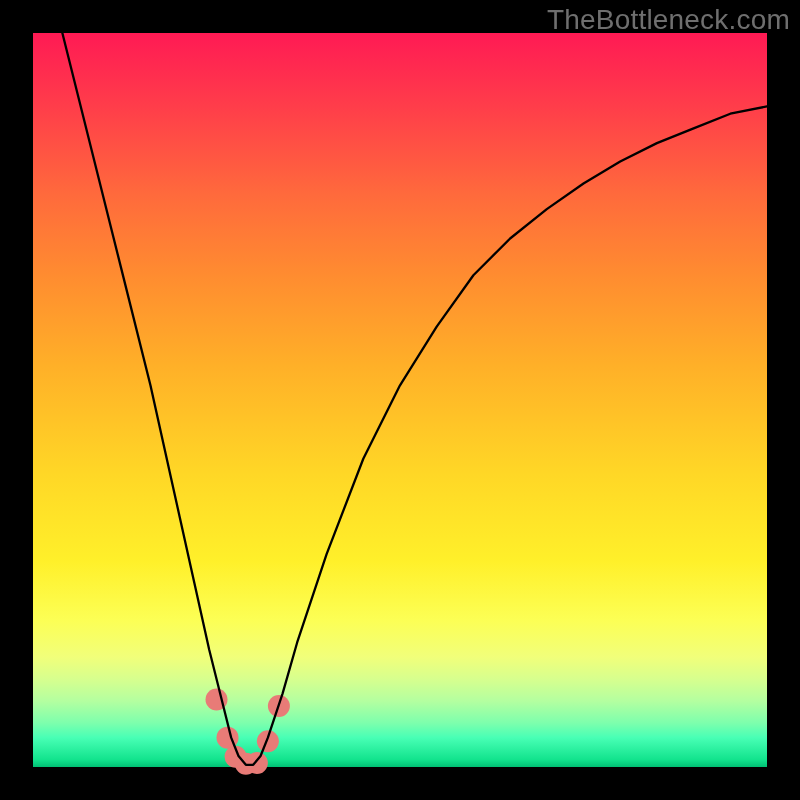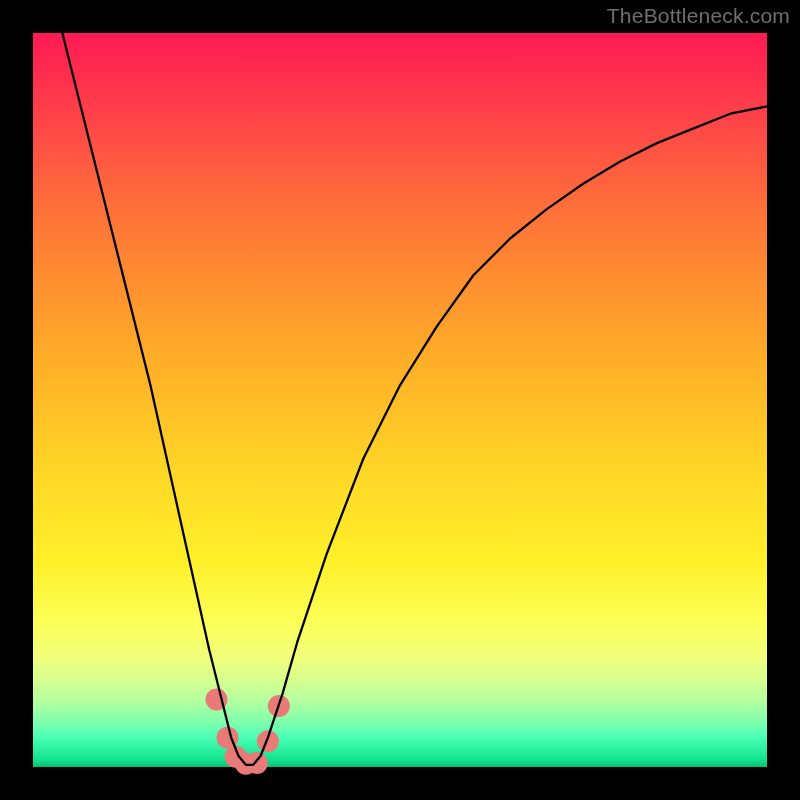--- a/index.html
+++ b/index.html
@@ -37,21 +37,21 @@
       #48ffb5 96%,
       #12e38d 99%,
       #00c074 100%
     );
   }
   .watermark {
     position: absolute;
     top: 4px;
     right: 10px;
     color: #6f6f6f;
-    font-size: 21px;
+    font-size: 28px;
     font-weight: 500;
     letter-spacing: 0.2px;
     user-select: none;
   }
   svg.curve {
     position: absolute;
     left: 0;
     top: 0;
   }
 </style>

